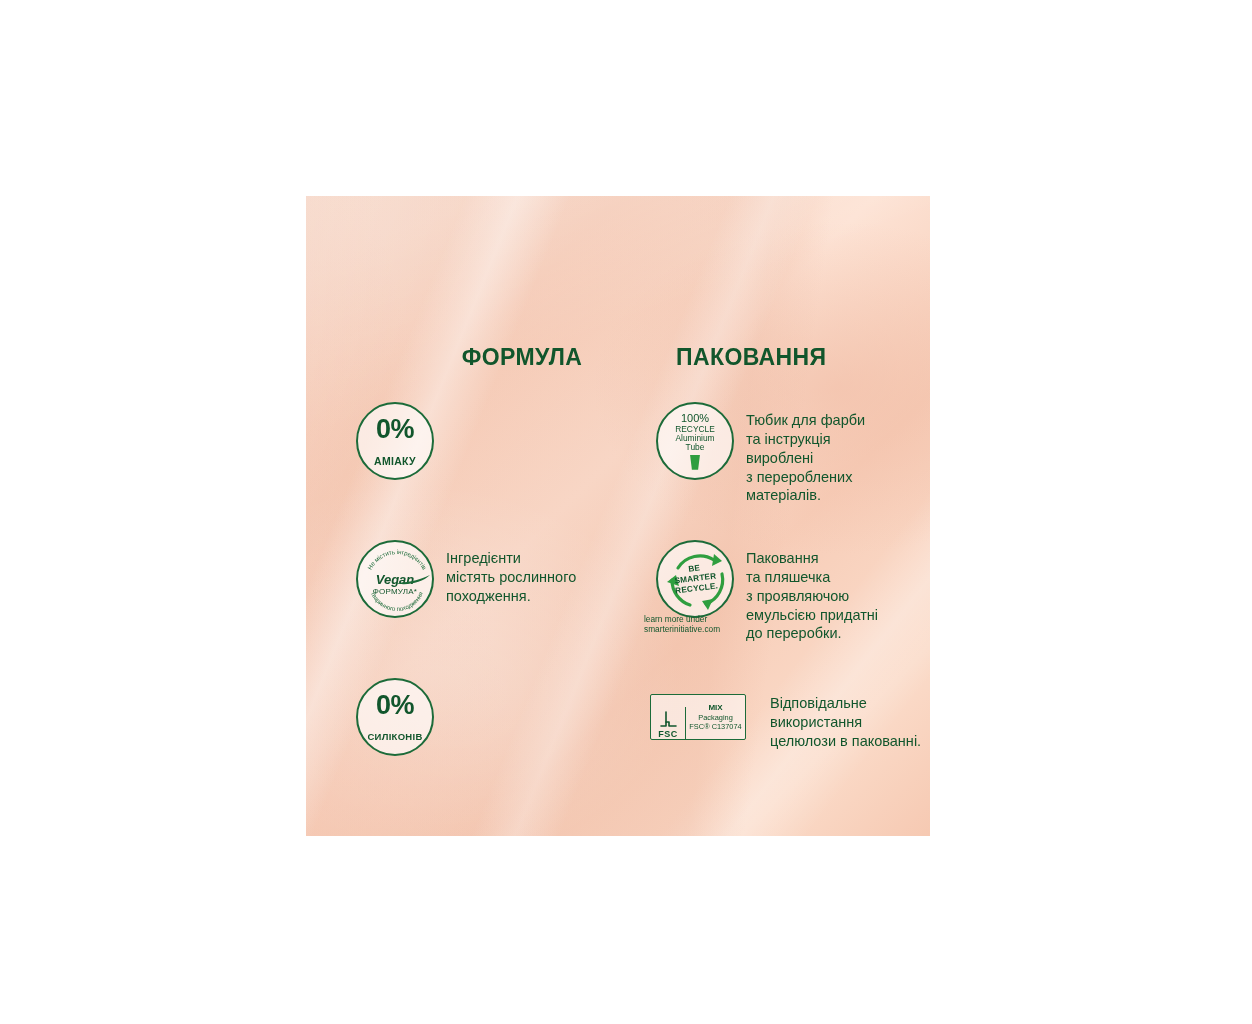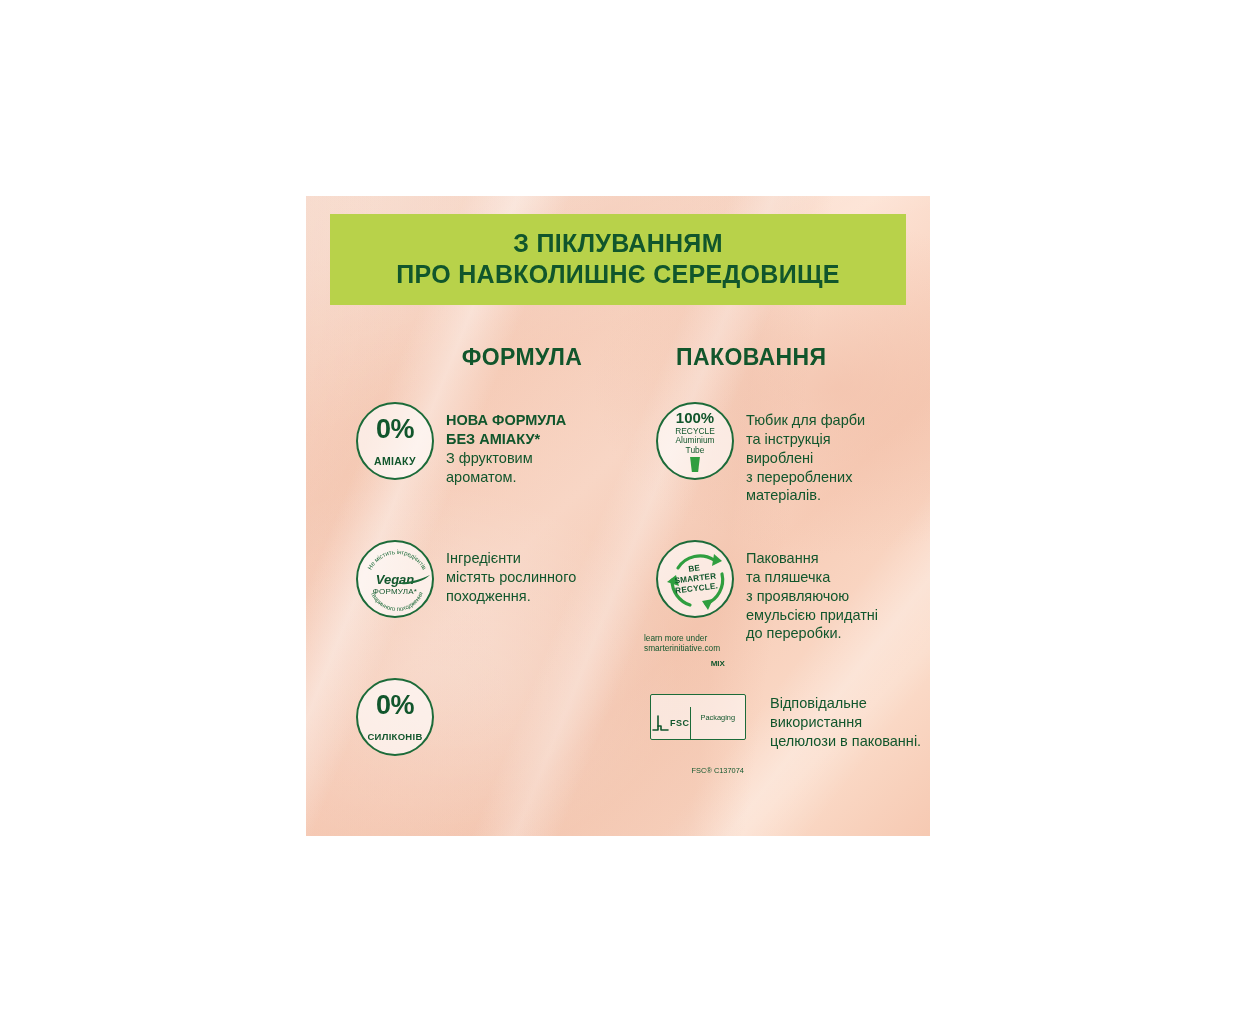--- a/index.html
+++ b/index.html
@@ -148,40 +148,40 @@
     width: 78px; height: 78px;
   }
   .arc-text text { font-size: 6.1px; fill: #1c6b39; font-family: "Liberation Sans", sans-serif; }
 
   
   .alu {
     font-size: 8.4px;
     line-height: 1.12;
     font-weight: normal;
   }
-  .alu .hundred { font-weight: bold; font-size: 15px; }
+  .alu .hundred { font-weight: normal; font-size: 11px; }
   .tube {
     width: 13px; height: 15px;
     margin-top: 2px;
     background: #2f9e3f;
     clip-path: polygon(12% 0, 88% 0, 74% 100%, 26% 100%);
   }
 
   
   .sr-txt {
     font-weight: bold;
     font-size: 8.2px;
     line-height: 1.22;
     letter-spacing: 0.2px;
     transform: rotate(-7deg);
   }
   .sr-caption {
     position: absolute;
     left: -6px;
-    top: 93px;
+    top: 74px;
     width: 104px;
     font-size: 8.3px;
     line-height: 1.25;
     color: #11562c;
   }
 
   
   .fsc {
     position: absolute;
     left: 4px; top: 8px;
@@ -190,67 +190,57 @@
     border-radius: 2px;
     background: rgba(255,255,255,0.55);
     box-sizing: border-box;
     display: flex;
     align-items: stretch;
     color: #11562c;
   }
   .fsc-left {
     flex: 0 0 34px;
     display: flex;
+    flex-direction: column;
     align-items: center;
     justify-content: flex-end;
     border-right: 1.2px solid #1c6b39;
     margin-top: 12px;
   }
   .fsc-mark { font-weight: bold; font-size: 9px; letter-spacing: 0.5px; }
   .fsc-right {
     flex: 1;
     display: flex;
     flex-direction: column;
     align-items: center;
     justify-content: center;
     font-size: 7.4px;
     line-height: 1.25;
     text-align: center;
-    gap: 44px;
   }
   .fsc-mix { font-weight: bold; font-size: 8px; }
 </style>
 </head>
 <body>
 
 <div class="stage">
 
   <div class="card">
     <div class="sheen"></div>
 
-    <div class="banner">
-      <div class="banner-line">З ПІКЛУВАННЯМ</div>
-      <div class="banner-line">ПРО НАВКОЛИШНЄ СЕРЕДОВИЩЕ</div>
-    </div>
 
     <div class="col-head" id="head-formula">ФОРМУЛА</div>
     <div class="col-head" id="head-packaging">ПАКОВАННЯ</div>
 
     <div class="row" style="left:44px; top:206px; width:270px;">
       <div class="badge">
         <div class="circle">
           <div class="big-pct">0%</div>
           <div class="pct-sub">АМІАКУ</div>
         </div>
-      </div>
-      <div class="row-text">
-        <span class="b">НОВА ФОРМУЛА</span>
-        <span class="b">БЕЗ АМІАКУ*</span>
-        <span>З фруктовим</span><br>
-        <span>ароматом.</span>
       </div>
     </div>
 
     <div class="row" style="left:44px; top:344px; width:270px;">
       <div class="badge">
         <div class="circle">
           <svg class="arc-text" viewBox="0 0 78 78" aria-hidden="true">
             <defs>
               <path id="arcTop" d="M 10,41 A 29,29 0 0 1 68,41"></path>
               <path id="arcBot" d="M 11,41 A 28,28 0 0 0 67,41"></path>

